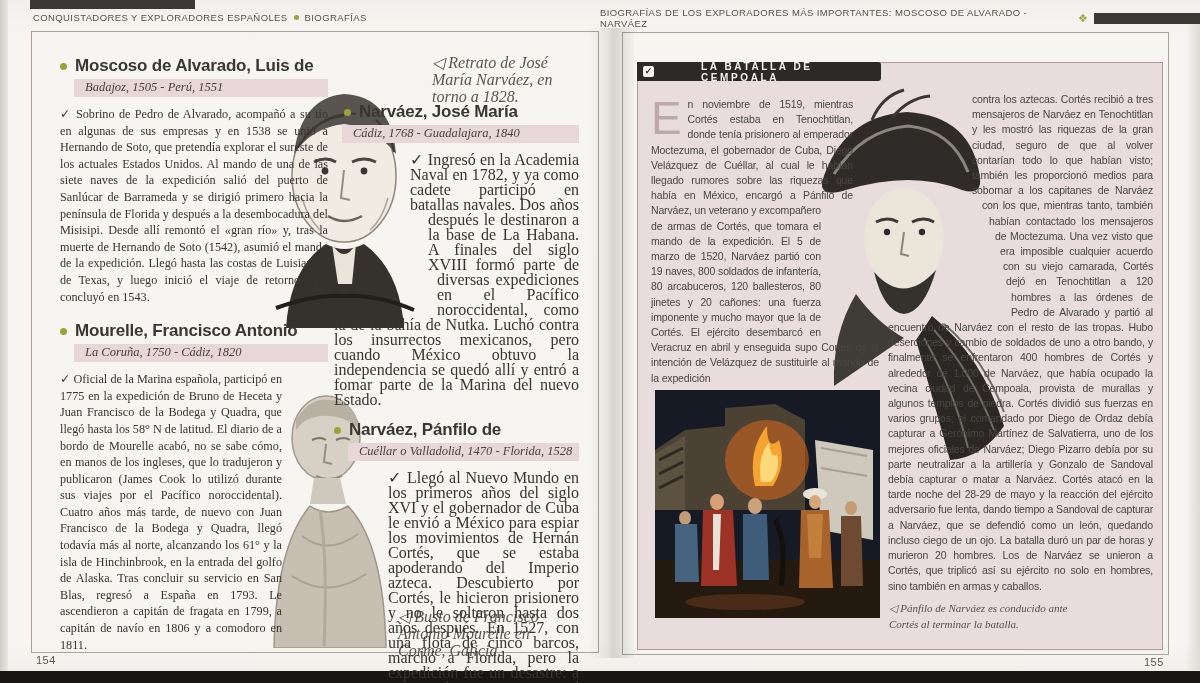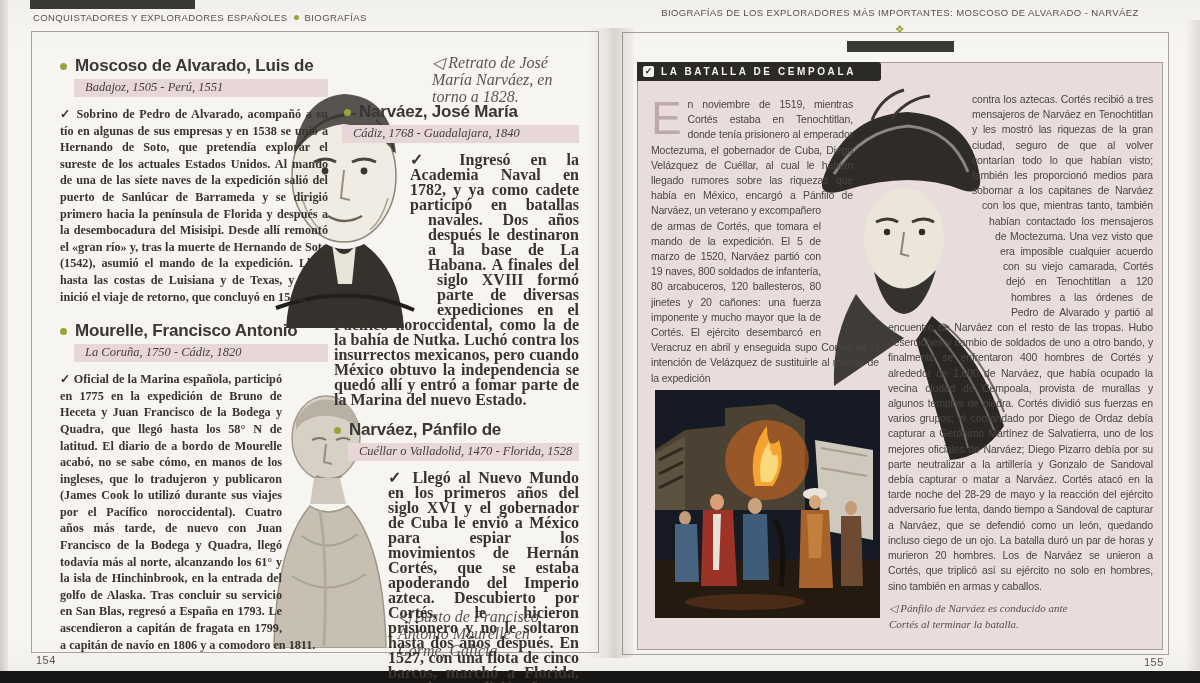--- a/index.html
+++ b/index.html
@@ -9,48 +9,48 @@
   .abs{position:absolute;}
   
   .edge-left{left:0;top:0;width:8px;height:683px;background:linear-gradient(90deg,#cfccc6,#e9e6e1);}
   .edge-right{right:0;top:20px;width:14px;height:650px;background:linear-gradient(270deg,#dedad4,rgba(222,218,212,0));}
   .bar-bottom{left:0;top:671px;width:1200px;height:12px;background:#171614;}
   .bar-top-left{left:30px;top:0;width:165px;height:9px;background:#3b3936;}
   .bar-top-right{width:107px;height:11px;background:#3b3936;}
   
   .running-head{font-size:9.5px;letter-spacing:.4px;color:#55514d;display:flex;align-items:center;gap:6px;}
   .rh-left{left:33px;top:12px;}
-  .rh-right{left:600px;top:7px;width:600px;justify-content:flex-end;flex-direction:column;}
+  .rh-right{left:600px;top:7px;width:600px;justify-content:flex-end;}
   .sep-dot{width:5px;height:5px;border-radius:50%;background:#9ba23b;display:inline-block;}
   .clover{color:#9ba23b;font-size:11px;line-height:11px;}
   
   .page-frame{border:1px solid #a8a29b;}
   .frame-left{left:31px;top:31px;width:566px;height:620px;}
   .frame-right{left:622px;top:32px;width:545px;height:621px;}
   .gutter{left:588px;top:28px;width:46px;height:630px;
           background:linear-gradient(90deg,rgba(0,0,0,0) 0%,rgba(90,80,75,.10) 42%,rgba(60,50,45,.17) 55%,rgba(0,0,0,.02) 100%);}
   .pagenum{font-size:11px;color:#5a5753;letter-spacing:.5px;}
   
   .entry-head{display:flex;align-items:flex-start;gap:8px;}
   .bullet{width:7px;height:7px;border-radius:50%;background:#9ba23b;margin-top:7px;flex:0 0 auto;}
   .entry-name{margin:0;font-size:17px;font-weight:700;color:#3a3733;letter-spacing:-.2px;line-height:20px;font-family:"Liberation Sans",sans-serif;}
   .entry-dates{margin:3px 0 0 14px;background:#e7d7d9;color:#474038;font-family:Liberation Serif, serif;
                font-style:italic;font-size:12.5px;line-height:15px;padding:1px 6px 2px 11px;}
-  .entry-body{margin:9px 0 0 0;font-family:"Liberation Serif",serif;color:#38342f;text-align:justify;font-weight:bold;}
+  .entry-body{margin:9px 0 0 0;font-family:"Liberation Serif",serif;color:#38342f;text-align:justify;}
   .col1 .entry-body{font-size:12.2px;line-height:16.6px;}
   .col2 .entry-body{font-size:16px;line-height:15px;}
   .caption{font-family:"Liberation Serif",serif;font-style:italic;font-size:16px;line-height:17px;color:#5a5550;}
   .shim{display:block;}
   
   .feature-box{left:637px;top:62px;width:526px;height:588px;background:#e9dcdd;border:1px solid #ab9b9c;box-sizing:border-box;}
   .banner{left:637px;top:62px;width:244px;height:19px;background:#2c2a27;display:flex;align-items:center;gap:7px;
           padding-left:6px;box-sizing:border-box;border-radius:0 3px 3px 0;}
   .checkbox{width:11px;height:11px;background:#f4f2ef;border-radius:2px;color:#1e1d1b;font-size:9px;line-height:11px;
             text-align:center;font-weight:700;flex:0 0 auto;}
-  .banner-title{color:#f4f2ef;font-size:10px;font-weight:700;letter-spacing:2.6px;}
+  .banner-title{color:#f4f2ef;font-size:10px;font-weight:700;letter-spacing:2.6px;margin-left:40px;}
   .box-body{font-family:"Liberation Sans",sans-serif;font-size:10.5px;letter-spacing:-.15px;line-height:15.2px;
             color:#494645;text-align:justify;}
   .box-col1{left:651px;top:97px;width:228px;height:292px;overflow:hidden;}
   .box-col2{left:888px;top:92px;width:265px;height:505px;overflow:hidden;}
   .dropcap{float:left;font-size:46px;line-height:38px;color:#bda9ac;font-weight:400;margin:2px 6px 0 0;
            font-family:"Liberation Sans",sans-serif;}
   .box-caption{font-family:"Liberation Serif",serif;font-style:italic;font-size:11px;line-height:16px;color:#55504c;}
   svg{display:block;}
 </style>
 </head>

